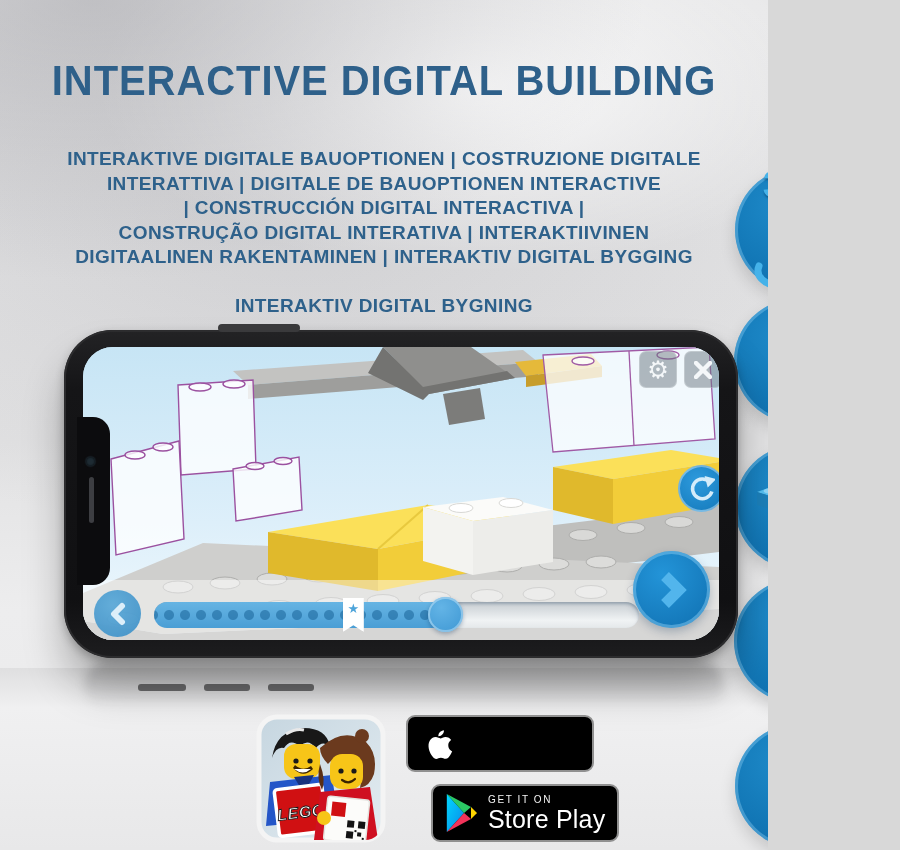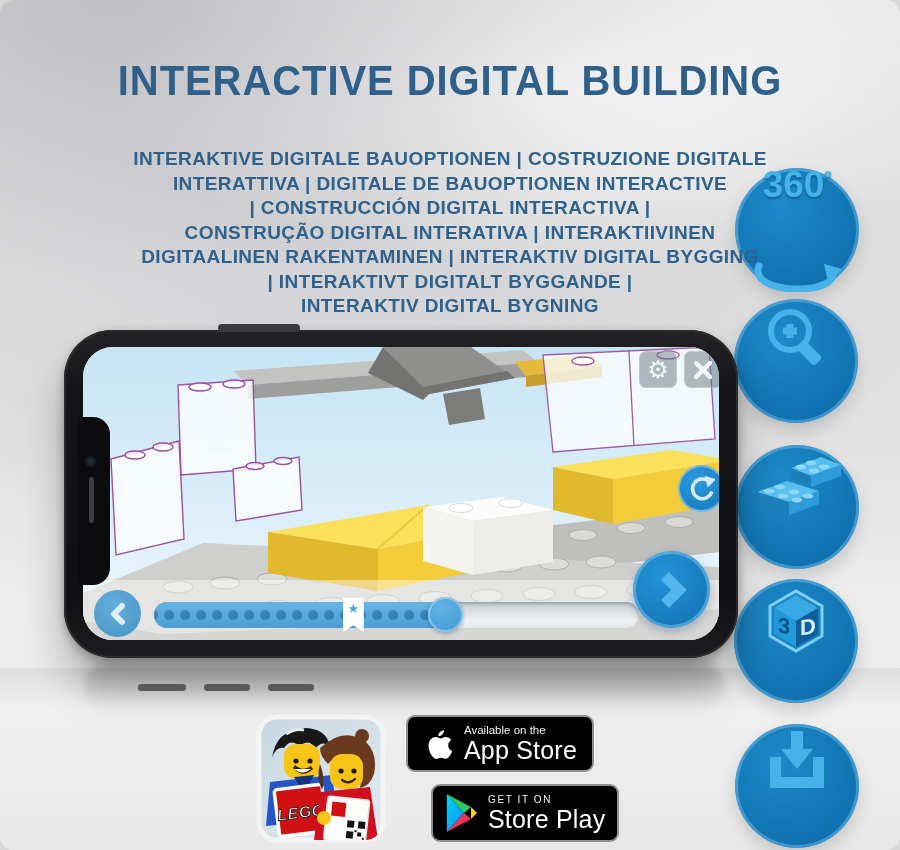--- a/index.html
+++ b/index.html
@@ -1,22 +1,22 @@
 <!DOCTYPE html>
 <html><head>
 <meta charset="utf-8">
 <style>
   html,body{margin:0;padding:0;background:#d8d8d8;}
-  .stage{position:relative;width:900px;height:850px;overflow:hidden;
+  .stage{position:relative;width:768px;height:850px;overflow:hidden;
     font-family:"Liberation Sans",sans-serif;
     background:
       radial-gradient(120% 55% at 12% 0%, rgba(150,150,156,.45), rgba(150,150,156,0) 60%),
       radial-gradient(90% 40% at 62% 10%, rgba(255,255,255,.85), rgba(255,255,255,0) 55%),
       radial-gradient(130% 60% at 38% 26%, rgba(140,140,148,.22), rgba(140,140,148,0) 62%),
-      linear-gradient(180deg,#e7e7e8 0%,#e2e2e3 52%,#edeDee 72%,#e9e9ea 100%); border-radius: 14px;}
+      linear-gradient(180deg,#e7e7e8 0%,#e2e2e3 52%,#edeDee 72%,#e9e9ea 100%);}
   .floor{position:absolute;left:0;top:668px;width:900px;height:182px;
     background:linear-gradient(180deg,#dfdfe0 0%,#f0f0f1 22%,#e8e8e9 100%);z-index:0;}
   
   .title{position:absolute;top:56px;left:0;width:100%;text-align:center;
     font-weight:bold;font-size:43px;letter-spacing:1px;color:#2e608a;
     transform:scaleX(.93);transform-origin:50% 50%;z-index:3;}
   .subtitle{position:absolute;top:147px;left:50%;transform:translateX(-50%);
     width:650px;text-align:center;font-weight:bold;font-size:19px;line-height:24.5px;
     letter-spacing:.4px;color:#2e618b;z-index:3;}
   
@@ -89,21 +89,21 @@
 <div class="stage">
   <div class="floor"></div>
 
   <div class="title">INTERACTIVE DIGITAL BUILDING</div>
   <div class="subtitle">
     <span>INTERAKTIVE DIGITALE BAUOPTIONEN | COSTRUZIONE DIGITALE</span><br>
     <span>INTERATTIVA | DIGITALE DE BAUOPTIONEN INTERACTIVE</span><br>
     <span>| CONSTRUCCIÓN DIGITAL INTERACTIVA |</span><br>
     <span>CONSTRUÇÃO DIGITAL INTERATIVA | INTERAKTIIVINEN</span><br>
     <span>DIGITAALINEN RAKENTAMINEN | INTERAKTIV DIGITAL BYGGING</span><br>
-    <span>| INTERAKTIVT DIGITALT BYGGANDE |</span><br>
+    <br>
     <span>INTERAKTIV DIGITAL BYGNING</span>
   </div>
 
   <div class="fab" style="left:735px;top:168px;">
     <div class="n360">
       <span>360</span>
         <span class="deg">º</span>
     </div>
     <svg width="92" height="30" viewBox="0 0 92 30" style="margin-top:-4px">
       <path d="M8,4 C2,18 22,27 46,27 C68,27 84,21 82,9" stroke="#45b2e9" stroke-width="7" fill="none" stroke-linecap="round"></path>
@@ -362,24 +362,20 @@
         <circle cx="68" cy="104" r="7" fill="#f7c518"></circle>
       </g>
     </svg>
   </div>
 
   <div class="badge" style="left:406px;top:715px;">
     <svg width="34" height="40" viewBox="0 0 44 50">
       <path fill="#ffffff" d="M30.9 7.1c.3 2-.6 4-1.8 5.4-1.3 1.5-3.4 2.7-5.3 2.5-.3-1.9.7-3.9 1.8-5.2 1.3-1.5 3.6-2.6 5.3-2.7z"></path>
       <path fill="#ffffff" d="M36.6 26.8c.1 5.6 4.9 7.5 5 7.5-.1.1-.8 2.7-2.6 5.3-1.5 2.3-3.1 4.5-5.7 4.6-2.5.1-3.3-1.5-6.2-1.5s-3.8 1.4-6.2 1.6c-2.5.1-4.3-2.5-5.9-4.7-3.2-4.7-5.7-13.1-2.4-18.8 1.6-2.8 4.5-4.6 7.7-4.7 2.4 0 4.7 1.7 6.2 1.7 1.4 0 4.2-2 7.1-1.7 1.2.1 4.6.5 6.8 3.7-.2.1-4 2.4-3.8 7z"></path>
     </svg>
-    <div class="txt">
-      <span class="small">Available on the</span>
-      <span class="big">App Store</span>
-    </div>
   </div>
 
   <div class="badge" style="left:406px;top:784px;height:58px;margin-left:25px;">
     <svg width="33" height="38" viewBox="0 0 36 44">
       <defs>
         <linearGradient id="gpcyan" x1="0" y1="0" x2="1" y2="1">
           <stop offset="0" stop-color="#00d7fe"></stop>
             <stop offset="1" stop-color="#0b87e8"></stop>
         </linearGradient>
       </defs>

